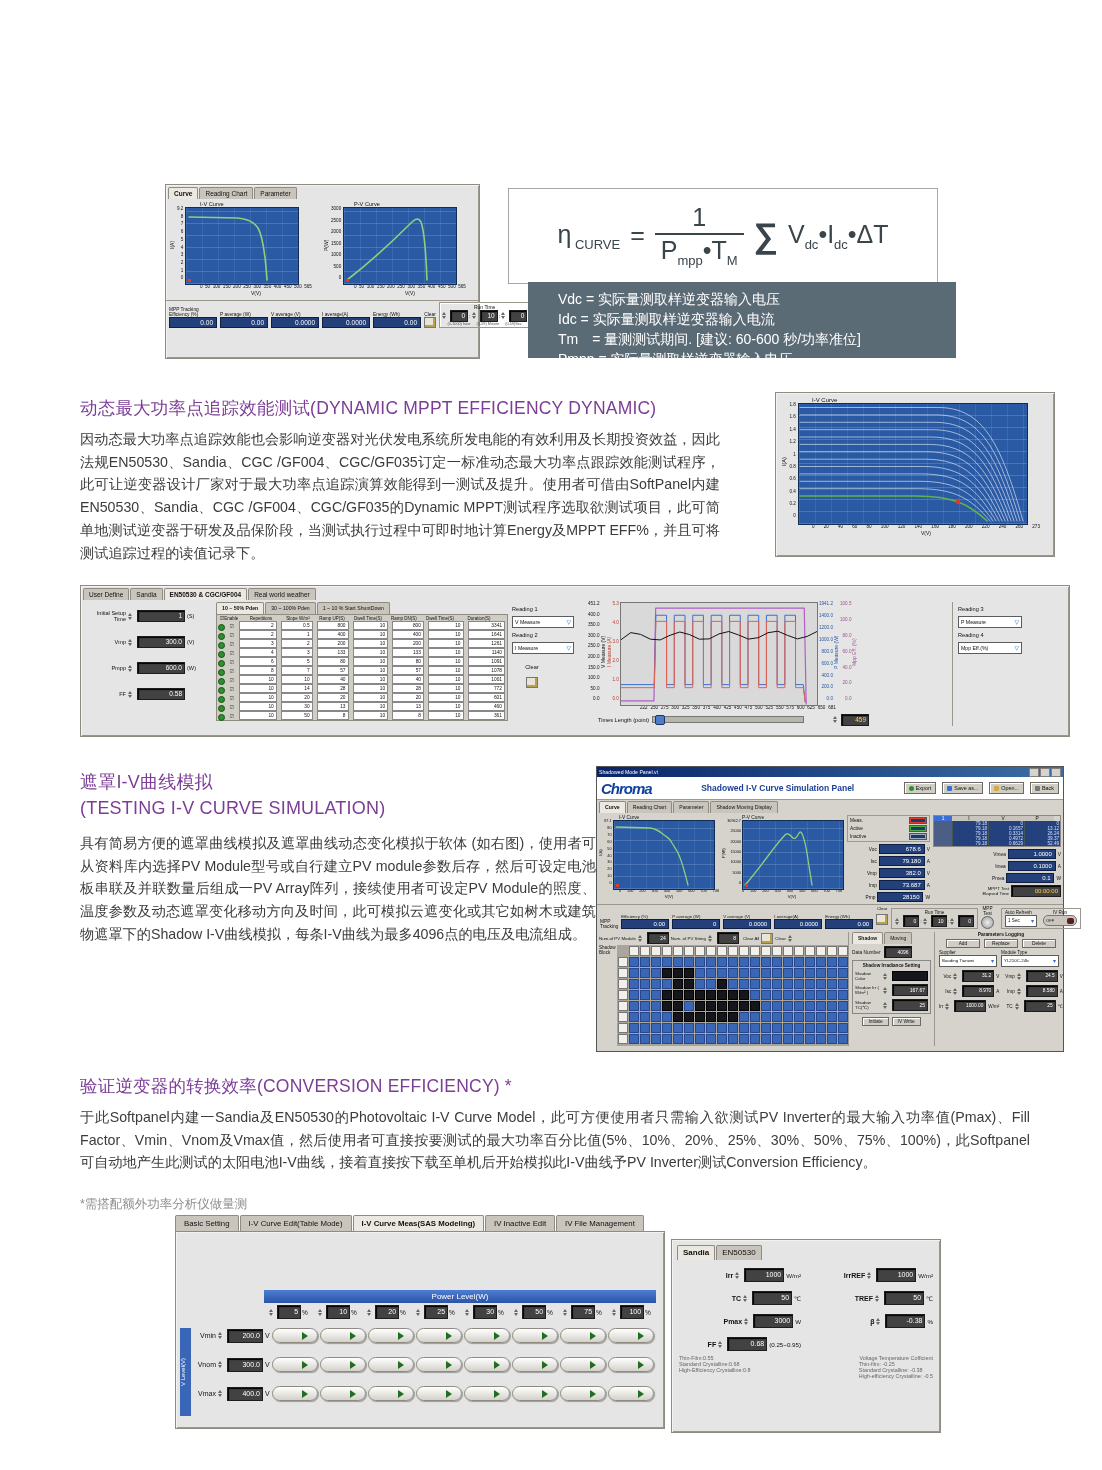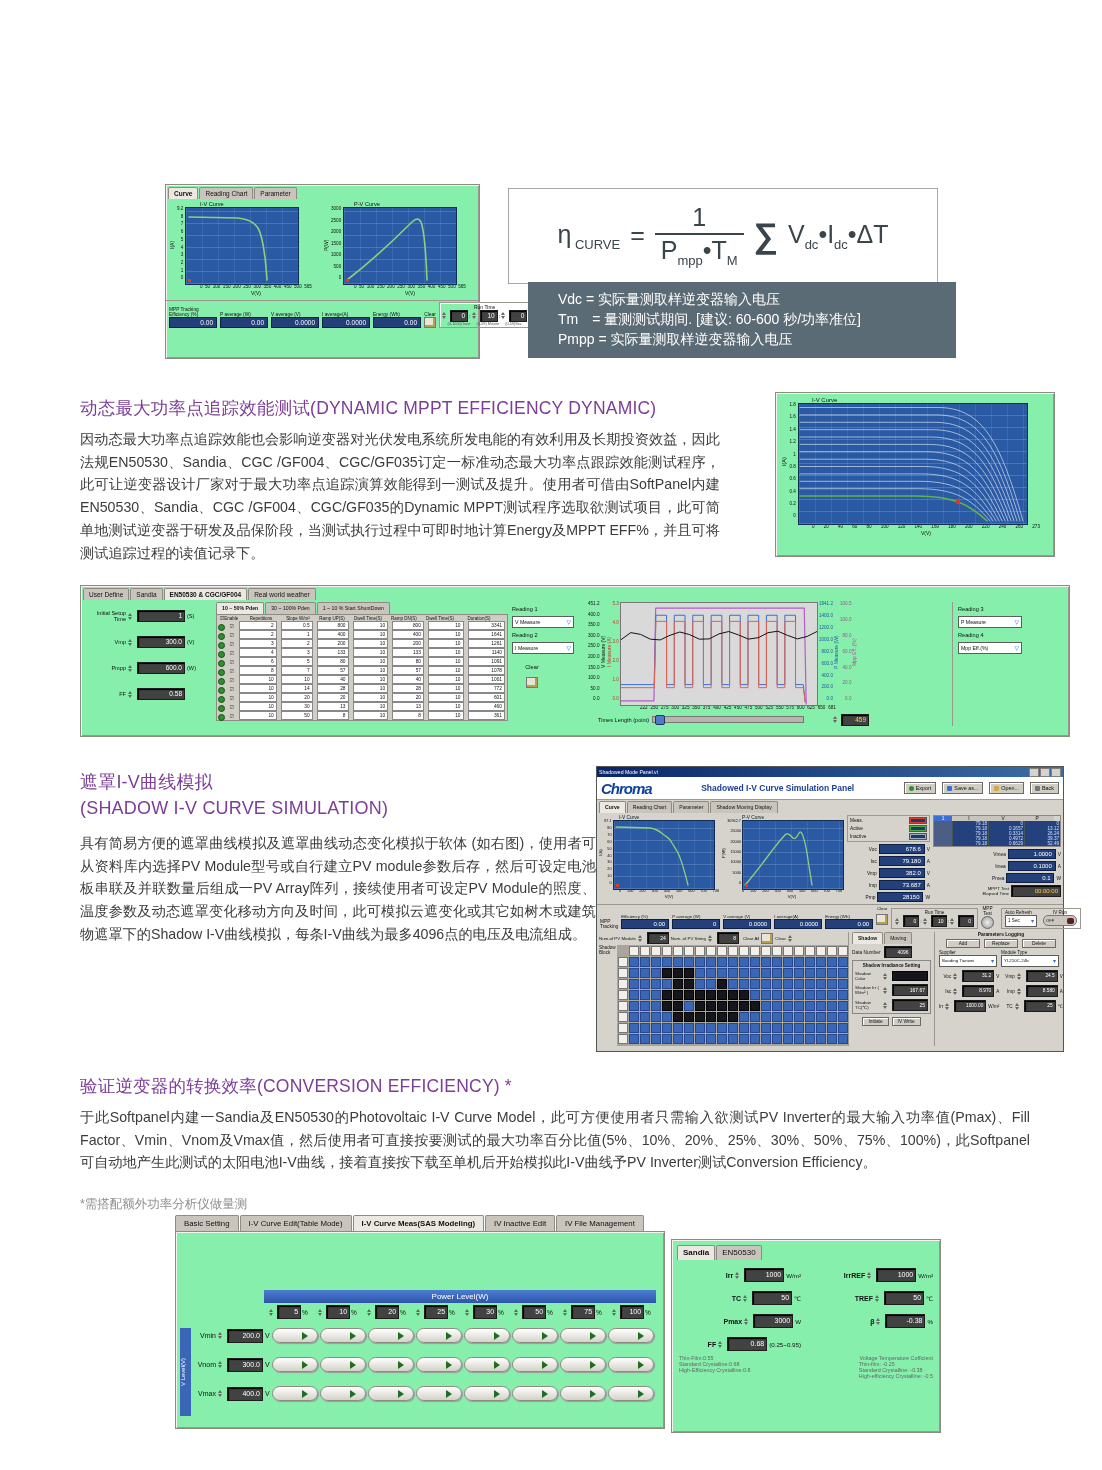--- a/index.html
+++ b/index.html
@@ -4,21 +4,21 @@
 <style>
   html,body{margin:0;padding:0;background:#fff;}
   .page{position:relative;width:1102px;height:1470px;background:#fff;overflow:hidden;
         font-family:"Liberation Sans","DejaVu Sans",sans-serif;color:#3d3d3d;}
   .abs{position:absolute;}
   .hp{color:#7c3d96;font-weight:normal;font-size:17.5px;margin:0;letter-spacing:.2px;}
   .hp2{font-size:18px;}
   .bt{font-size:14.2px;line-height:1.6;text-align:justify;margin:0;color:#3c3c3c;}
   .fn{font-size:12.5px;color:#8d8d8d;}
   
-  .lvp{position:absolute;background:#86efac;border:1px solid #8f8b83;
+  .lvp{position:absolute;background:#e5e5e5;border:1px solid #8f8b83;
        box-shadow:inset 1px 1px 0 #f4f2ee,inset -1px -1px 0 #9b978f;}
   .tbr{display:flex;align-items:flex-end;gap:1px;}
   .tb{background:#c9c5bd;border:1px solid #8f8b83;border-bottom:none;border-radius:2px 2px 0 0;
       padding:0 5px;font-size:6.5px;line-height:11px;color:#111;white-space:nowrap;}
   .tb.act{background:#ebe8e1;font-weight:bold;}
   .bluechart{position:relative;background:#2b5aa5;border:1px solid #122d55;
      background-image:repeating-linear-gradient(to top,rgba(255,255,255,.16) 0 1px,transparent 1px 12px),
                       repeating-linear-gradient(to right,rgba(255,255,255,.08) 0 1px,transparent 1px 16px);}
   .graych{position:relative;background:#d9d9d9;border:1px solid #777;}
   .ct{font-size:5.6px;color:#111;}
@@ -210,20 +210,21 @@
         <span class="frac">
           <span class="nm">1</span>
           <span class="dn"><span>P</span><sub>mpp</sub><span>•</span><span>T</span><sub>M</sub></span>
         </span>
         <span class="sum">∑</span>
         <span><span>V</span><sub>dc</sub><span>•</span><span>I</span><sub>dc</sub><span>•</span><span>ΔT</span></span>
       </div>
     </div>
   <div class="abs dbox" style="left:508px;top:282px;width:398px;height:60px;margin-left:20px;">
       <div>Vdc = 实际量测取样逆变器输入电压</div>
+      <div>Idc = 实际量测取样逆变器输入电流</div>
       <div>Tm　= 量测测试期间. [建议: 60-600 秒/功率准位]</div>
       <div>Pmpp = 实际量测取样逆变器输入电压</div>
     </div>
 
   <h2 class="abs hp" style="left:80px;top:396px;">动态最大功率点追踪效能测试(DYNAMIC MPPT EFFICIENCY DYNAMIC)</h2>
   <p class="abs bt" style="left:80px;top:428px;width:640px;">因动态最大功率点追踪效能也会影响逆变器对光伏发电系统所发电能的有效利用及长期投资效益，因此法规EN50530、Sandia、CGC /GF004、CGC/GF035订定一标准动态最大功率点跟踪效能测试程序，此可让逆变器设计厂家对于最大功率点追踪演算效能得到一测试及提升。使用者可借由SoftPanel内建EN50530、Sandia、CGC /GF004、CGC/GF035的Dynamic MPPT测试程序选取欲测试项目，此可简单地测试逆变器于研发及品保阶段，当测试执行过程中可即时地计算Energy及MPPT EFF%，并且可将测试追踪过程的读值记录下。</p>
 
   <div class="lvp" style="left:775px;top:392px;width:278px;height:163px;">
       <div style="padding: 4px 6px;">
         <div class="ct" style="margin-left: 30px; font-size: 6px;">I-V Curve</div>
@@ -585,21 +586,21 @@
           <div class="lbl" style="font-size: 5.6px;">Reading 4</div>
           <div class="wt" style="display: flex; justify-content: space-between; width: 58px;">
             <span style="font-size: 5.2px;">Mpp Eff.(%)</span>
             <span class="ddm">▽</span>
           </div>
         </div>
       </div>
     </div>
 
   <h2 class="abs hp hp2" style="left:80px;top:770px;">遮罩I-V曲线模拟</h2>
-  <h2 class="abs hp hp2" style="left:80px;top:798px;">(SHADOW I-V CURVE SIMULATION)</h2>
+  <h2 class="abs hp hp2" style="left:80px;top:798px;">(TESTING I-V CURVE SIMULATION)</h2>
   <p class="abs bt" style="left:80px;top:832px;width:516px;">具有简易方便的遮罩曲线模拟及遮罩曲线动态变化模拟于软体 (如右图)，使用者可从资料库内选择PV Module型号或自行建立PV module参数后存，然后可设定电池板串联及并联数量后组成一PV Array阵列，接续使用者可设定PV Module的照度、温度参数及动态遮罩变化移动方向及时间，此可模拟云遮变化或其它如树木或建筑物遮罩下的Shadow I-V曲线模拟，每条I-V曲线为最多4096点的电压及电流组成。</p>
 
   <div class="abs" style="left:596px;top:766px;width:466px;height:284px;border:1px solid #555;background:#d6d3cc;">
       <div style="height: 10px; background: linear-gradient(90deg, rgb(10, 36, 106), rgb(58, 110, 165)); display: flex; align-items: center; justify-content: space-between; padding: 0px 2px;">
         <span style="color: rgb(255, 255, 255); font-size: 5.2px;">Shadowed Mode Panel.vi</span>
         <span style="display: flex; gap: 1px;">
           <span style="width: 8px; height: 7px; background: rgb(214, 211, 204); border: 1px solid rgb(128, 128, 128); font-size: 4px; text-align: center; line-height: 6px;"></span>
           <span style="width: 8px; height: 7px; background: rgb(214, 211, 204); border: 1px solid rgb(128, 128, 128); font-size: 4px; text-align: center; line-height: 6px;"></span>
           <span style="width: 8px; height: 7px; background: rgb(214, 211, 204); border: 1px solid rgb(128, 128, 128); font-size: 4px; text-align: center; line-height: 6px;"></span>
         </span>

